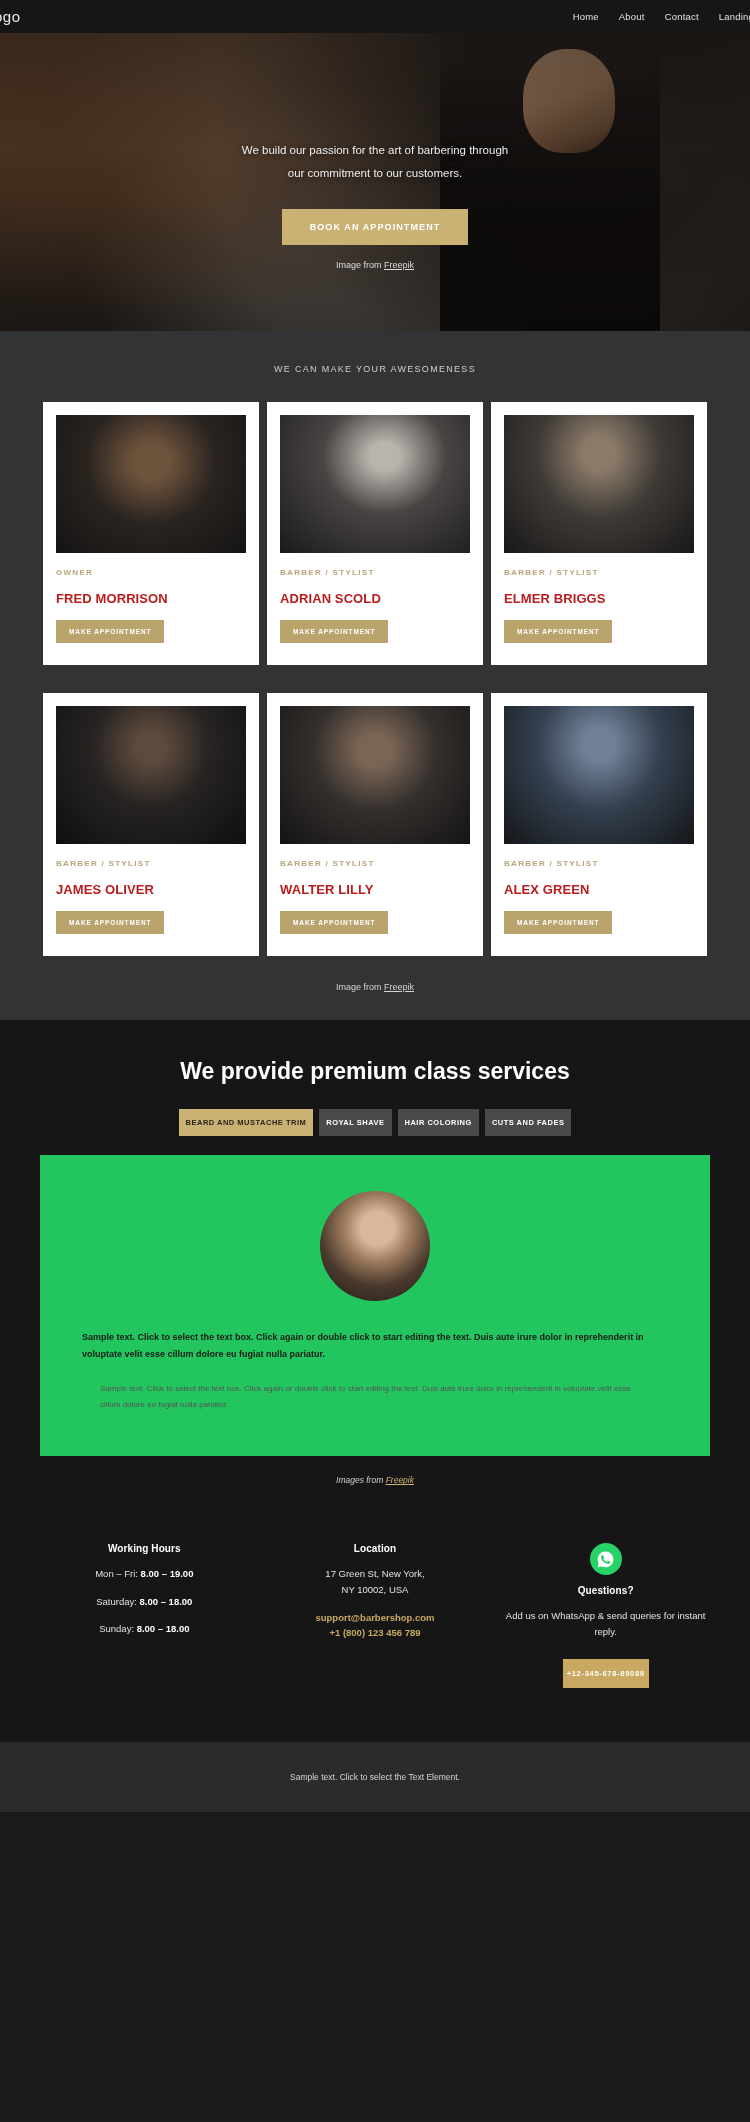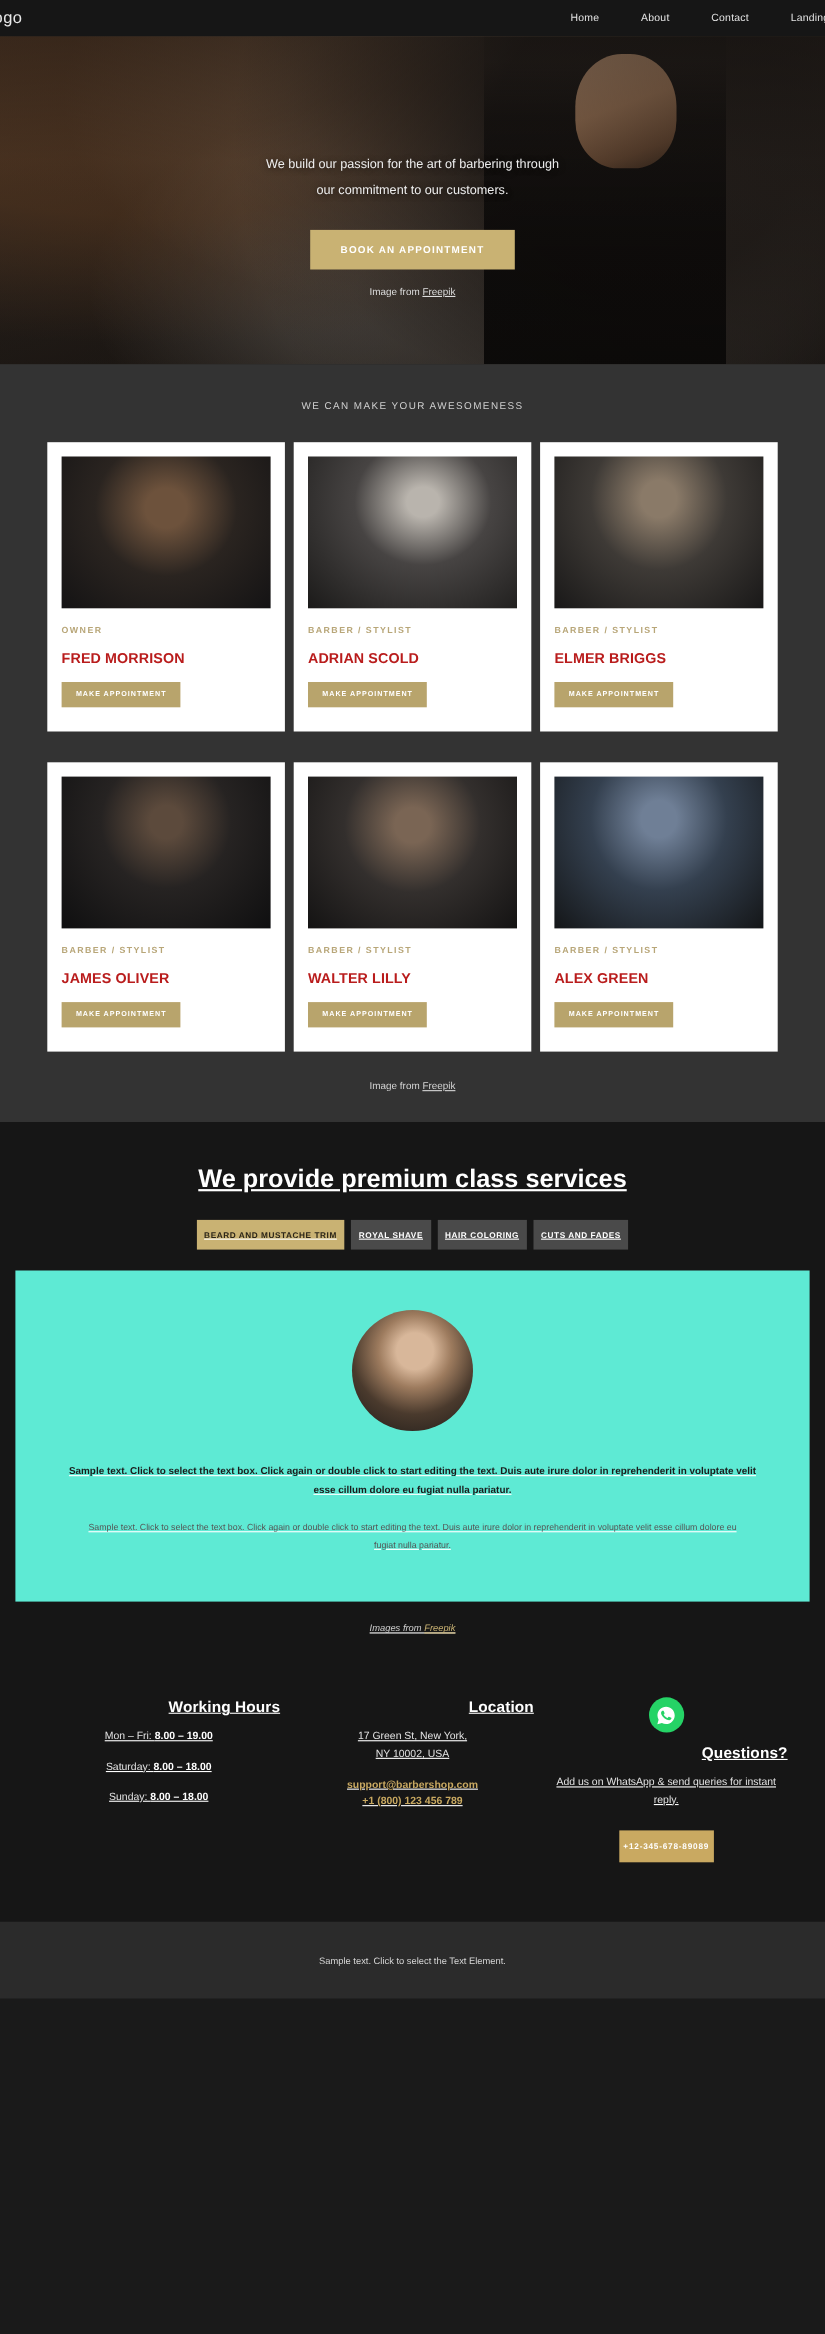--- a/index.html
+++ b/index.html
@@ -23,21 +23,21 @@
     position:relative;
     z-index:5;
   }
   .logo{
     font-size:15px;
     letter-spacing:.5px;
     color:#e8e8e8;
     margin-left:-6px;
     font-weight:400;
   }
-  .nav{ display:flex; align-items:center; gap:38px; padding-right:2px;}
+  .nav{ display:flex; align-items:center; gap:20px; padding-right:2px;}
   .nav a{
     color:#e3e3e3;
     font-size:9.5px;
     text-decoration:none;
     letter-spacing:.2px;
     white-space:nowrap;
   }
   .nav a.clipped{ margin-right:-14px; }
 
   
@@ -194,21 +194,20 @@
     font-size:9px;
     color:#d5d5d5;
     margin-top:26px;
   }
   .credit-dark a{ color:#d5d5d5; text-decoration:underline; }
 
   
   .services{
     background:#161616;
     padding:38px 0 0;
-    text-decoration:underline;
   }
   .services h2{
     text-align:center;
     font-size:23px;
     font-weight:700;
   }
   .tabs{
     display:flex;
     justify-content:center;
     gap:6px;
@@ -225,24 +224,24 @@
     cursor:pointer;
     border:none;
     white-space:nowrap;
     font-family:"Liberation Sans", sans-serif;
   }
   .tab.active{
     background:#c9b273;
     color:#2a2418;
   }
   .panel{
-    background:#5eead4;
-    margin:19px 14px 0;
+    background:#22c55e;
+    margin:19px 40px 0;
     padding:36px 42px 44px;
-    text-align:center;
+    text-align:left;
   }
   .avatar{
     width:110px;height:110px;
     border-radius:50%;
     margin:0 auto;
     background:
       radial-gradient(circle at 52% 34%, #d8b79a 0 18%, #9d7b5e 36%, #4a3a2d 62%, #1d1a18 100%);
     overflow:hidden;
   }
   .panel-lead{
@@ -271,24 +270,23 @@
   
   .info{
     background:#161616;
     display:grid;
     grid-template-columns:repeat(3,1fr);
     padding:58px 34px 54px;
     gap:10px;
     text-align:center;
   }
   .info h3{
-    font-size:14px;
+    font-size:10px;
     font-weight:700;
     letter-spacing:.1px;
-    text-align:right;
   }
   .info .row{
     font-size:9.5px;
     color:#e2e2e2;
     margin-top:12px;
     line-height:1.6;
   }
   .info .row b{ font-weight:700; color:#fff;}
   .gold-link{
     color:#c9a961;

